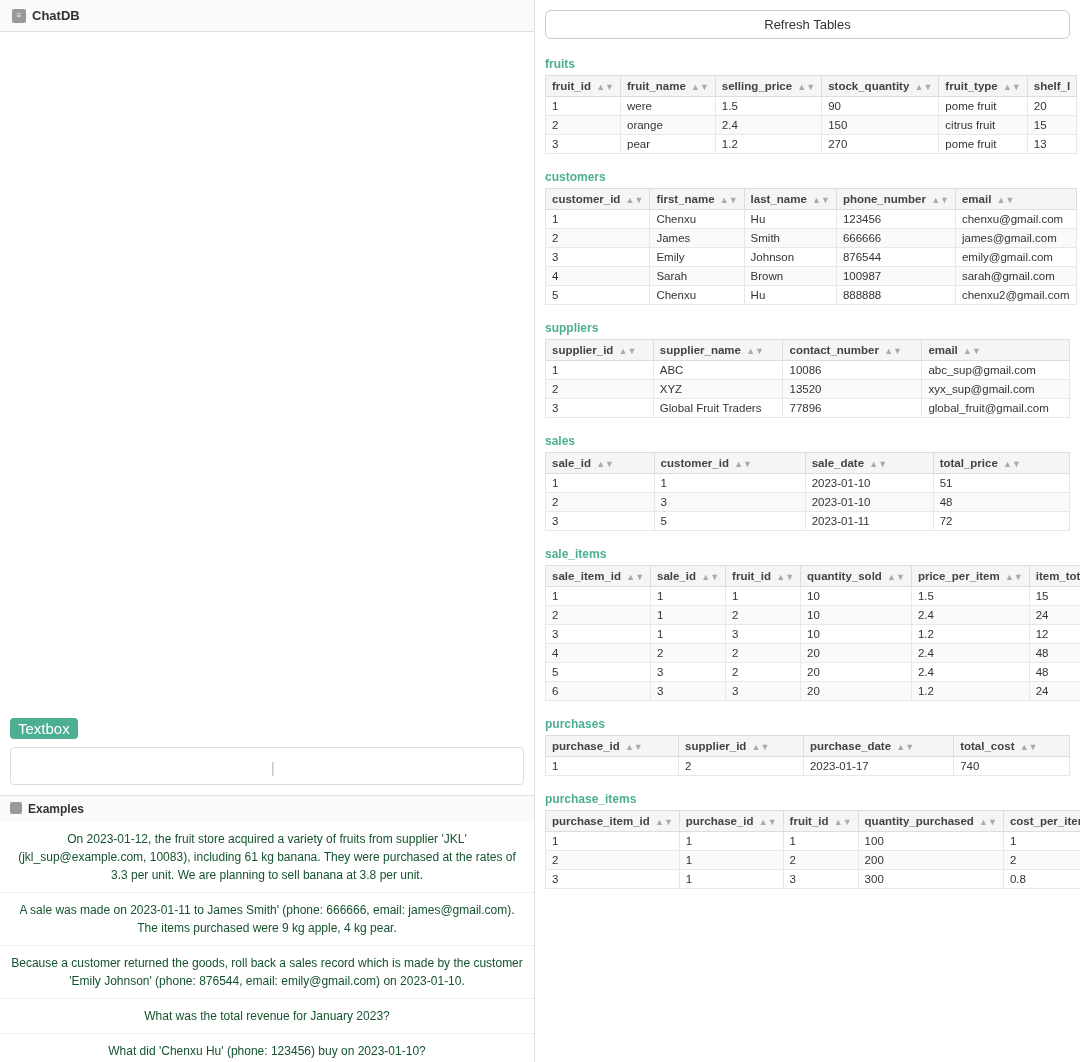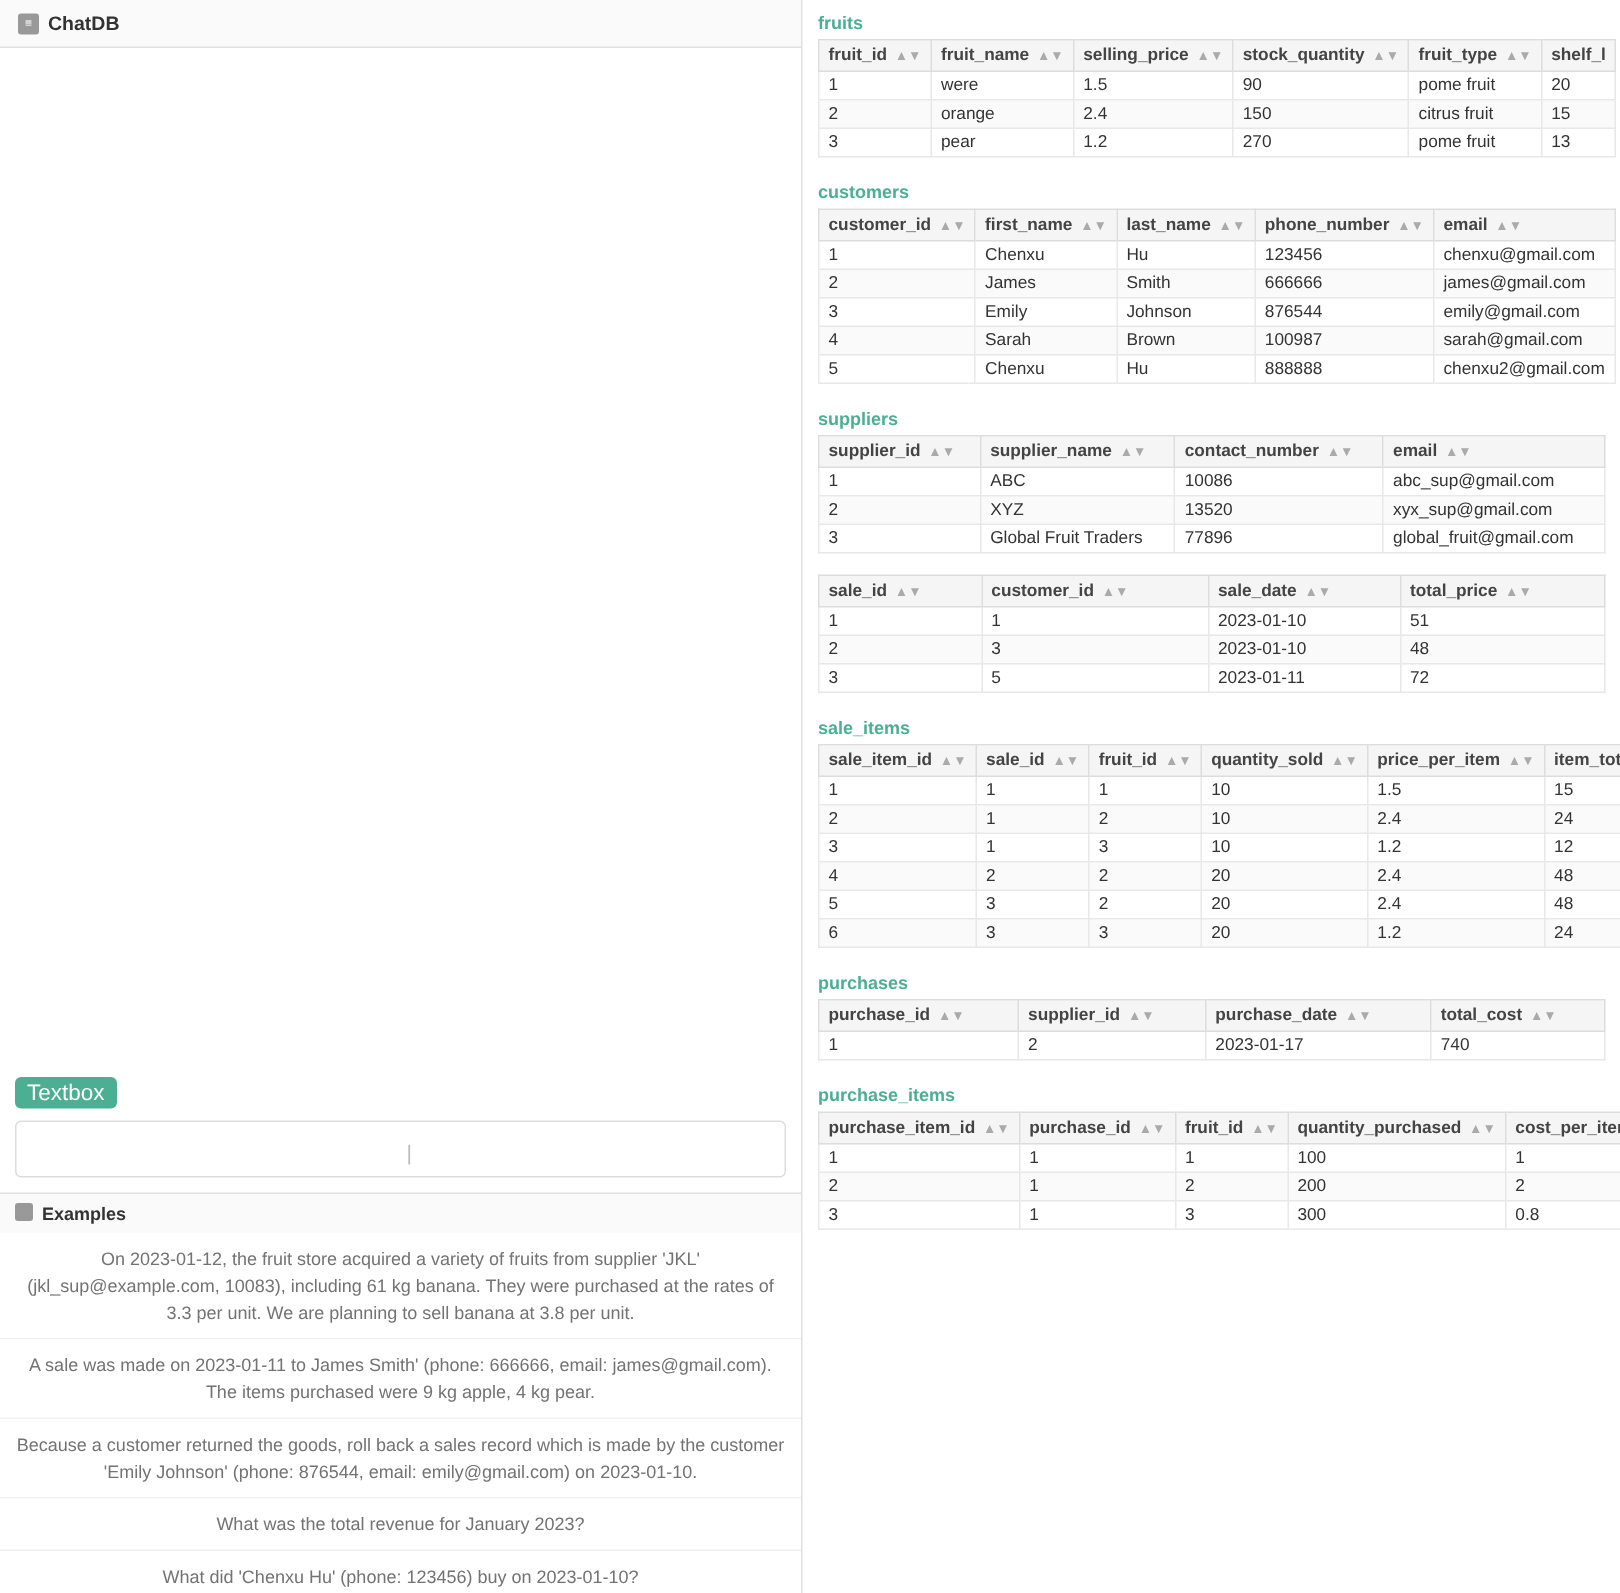--- a/index.html
+++ b/index.html
@@ -89,21 +89,21 @@
       margin-right: 6px;
     }
     .examples-title {
       font-size: 12px;
       font-weight: 600;
       color: #333;
     }
     .example-item {
       padding: 8px 10px;
       font-size: 12px;
-      color: #737373;
+      color: #14532d;
       border-bottom: 1px solid #f0f0f0;
       background: #fff;
       cursor: pointer;
       line-height: 1.5;
       text-align: center;
     }
     
     .right-panel {
       flex: 1;
       background: #fff;
@@ -195,20 +195,21 @@
       </div>
       <div class="example-item">On 2023-01-12, the fruit store acquired a variety of fruits from supplier 'JKL' (jkl_sup@example.com, 10083), including 61 kg banana. They were purchased at the rates of 3.3 per unit. We are planning to sell banana at 3.8 per unit.</div>
       <div class="example-item">A sale was made on 2023-01-11 to James Smith' (phone: 666666, email: james@gmail.com). The items purchased were 9 kg apple, 4 kg pear.</div>
       <div class="example-item">Because a customer returned the goods, roll back a sales record which is made by the customer 'Emily Johnson' (phone: 876544, email: emily@gmail.com) on 2023-01-10.</div>
       <div class="example-item">What was the total revenue for January 2023?</div>
       <div class="example-item">What did 'Chenxu Hu' (phone: 123456) buy on 2023-01-10?</div>
     </div>
   </div>
 
   <div class="right-panel">
+    <button class="refresh-btn">Refresh Tables</button>
 
     <div class="table-section">
       <div class="table-section-title">fruits</div>
       <table class="db-table">
         <thead>
           <tr>
             <th>fruit_id <span class="sort-icon">▲▼</span></th>
             <th>fruit_name <span class="sort-icon">▲▼</span></th>
             <th>selling_price <span class="sort-icon">▲▼</span></th>
             <th>stock_quantity <span class="sort-icon">▲▼</span></th>
@@ -325,20 +326,21 @@
               <td>3</td>
               <td>Global Fruit Traders</td>
               <td>77896</td>
               <td>global_fruit@gmail.com</td>
             </tr>
           </tbody>
       </table>
     </div>
 
     <div class="table-section">
+      <div class="table-section-title">sales</div>
       <table class="db-table">
         <thead>
           <tr>
             <th>sale_id <span class="sort-icon">▲▼</span></th>
             <th>customer_id <span class="sort-icon">▲▼</span></th>
             <th>sale_date <span class="sort-icon">▲▼</span></th>
             <th>total_price <span class="sort-icon">▲▼</span></th>
           </tr>
         </thead>
         <tbody id="sales-tbody">

